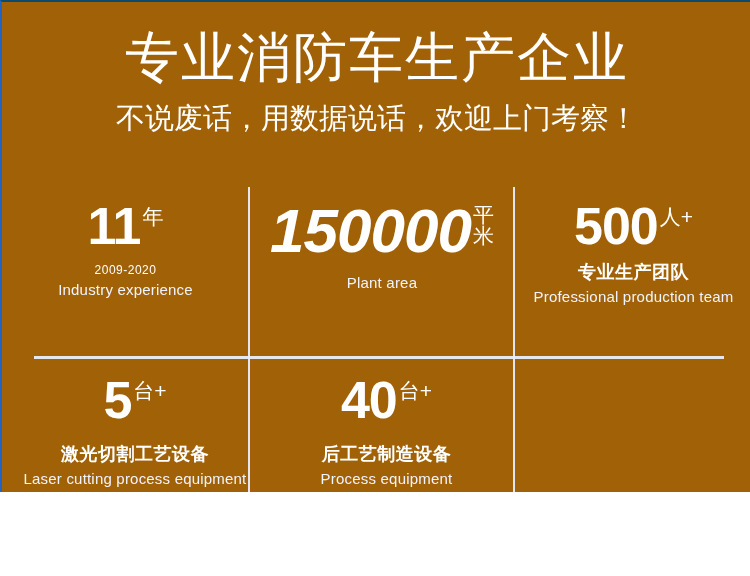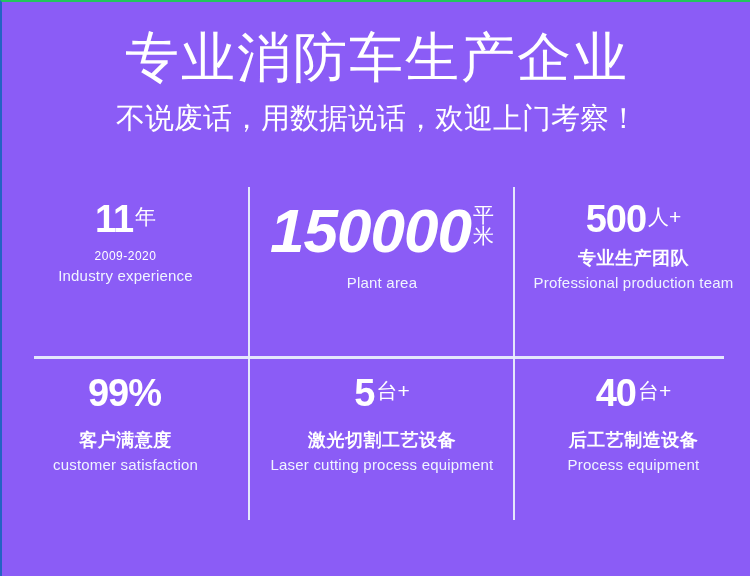--- a/index.html
+++ b/index.html
@@ -8,24 +8,24 @@
   }
   body {
     width: 750px;
     height: 576px;
     overflow: hidden;
     font-family: "Liberation Sans", "DejaVu Sans", sans-serif;
   }
   #poster {
     position: relative;
     width: 750px;
-    height: 576px;
-    background: #8b5cf6;
+    height: 492px;
+    background: #a16207;
     box-sizing: border-box;
-    border-top: 2px solid #22c55e;
+    border-top: 2px solid #0c4a6e;
     border-left: 2px solid #2463c4;
     overflow: hidden;
     color: #ffffff;
   }
 
   
   .header {
     position: absolute;
     top: 0;
     left: 0;
@@ -86,21 +86,21 @@
     justify-content: center;
     line-height: 1;
   }
   .stat-number {
     font-family: "Liberation Sans", "DejaVu Sans", sans-serif;
     font-weight: bold;
     color: #ffffff;
     letter-spacing: -1px;
     line-height: 1;
   }
-  .num-lg { font-size: 38px; text-align: right; }
+  .num-lg { font-size: 52px; text-align: right; }
   .num-xl { font-size: 62px; font-style: italic; }
 
   .stat-unit {
     font-family: "Liberation Sans", "DejaVu Sans", sans-serif;
     font-size: 21px;
     font-weight: 500;
     color: #ffffff;
     line-height: 22px;
     margin-left: 2px;
     padding-top: 6px;
@@ -214,30 +214,20 @@
         <div class="labels">
           <div class="stat-cn">专业生产团队</div>
           <div class="stat-en">Professional production team</div>
         </div>
       </div>
 
     </div>
 
     <div class="stats-row r2">
 
-      <div class="stat-cell cell-w1">
-        <div class="stat-number-line">
-          <span class="stat-number num-lg">99%</span>
-          <span class="stat-unit"></span>
-        </div>
-        <div class="labels">
-          <div class="stat-cn">客户满意度</div>
-          <div class="stat-en">customer satisfaction</div>
-        </div>
-      </div>
 
       <div class="stat-cell cell-w2">
         <div class="stat-number-line">
           <span class="stat-number num-lg">5</span>
           <span class="stat-unit">台+</span>
         </div>
         <div class="labels">
           <div class="stat-cn">激光切割工艺设备</div>
           <div class="stat-en">Laser cutting process equipment</div>
         </div>

